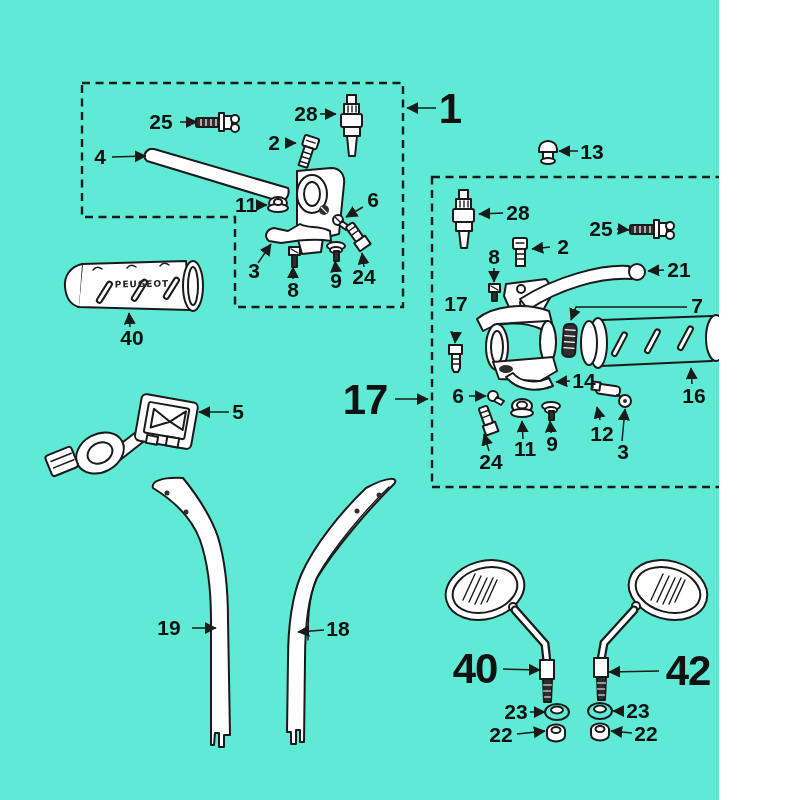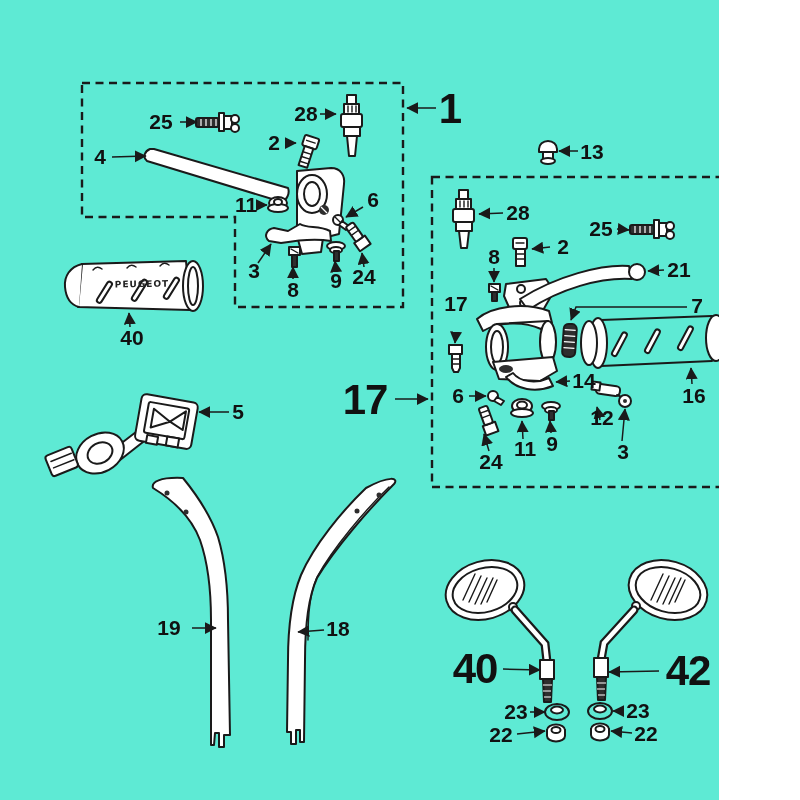--- a/index.html
+++ b/index.html
@@ -367,21 +367,21 @@
 <div class="callout" style="left:494px;top:257px">8</div>
 <div class="callout" style="left:679px;top:270px">21</div>
 <div class="callout" style="left:456px;top:304px">17</div>
 <div class="callout" style="left:697px;top:306px">7</div>
 <div class="callout" style="left:584px;top:381px">14</div>
 <div class="callout" style="left:694px;top:396px">16</div>
 <div class="callout" style="left:458px;top:396px">6</div>
 <div class="callout" style="left:491px;top:462px">24</div>
 <div class="callout" style="left:525px;top:449px">11</div>
 <div class="callout" style="left:552px;top:444px">9</div>
-<div class="callout" style="left:602px;top:418px">12</div>
+<div class="callout" style="left:602px;top:434px">12</div>
 <div class="callout" style="left:623px;top:452px">3</div>
 <div class="callout big" style="left:365px;top:400px">17</div>
 <div class="callout" style="left:132px;top:338px">40</div>
 <div class="callout" style="left:238px;top:412px">5</div>
 <div class="callout" style="left:169px;top:628px">19</div>
 <div class="callout" style="left:338px;top:629px">18</div>
 <div class="callout big" style="left:475px;top:669px">40</div>
 <div class="callout big" style="left:688px;top:671px">42</div>
 <div class="callout" style="left:516px;top:712px">23</div>
 <div class="callout" style="left:501px;top:735px">22</div>

